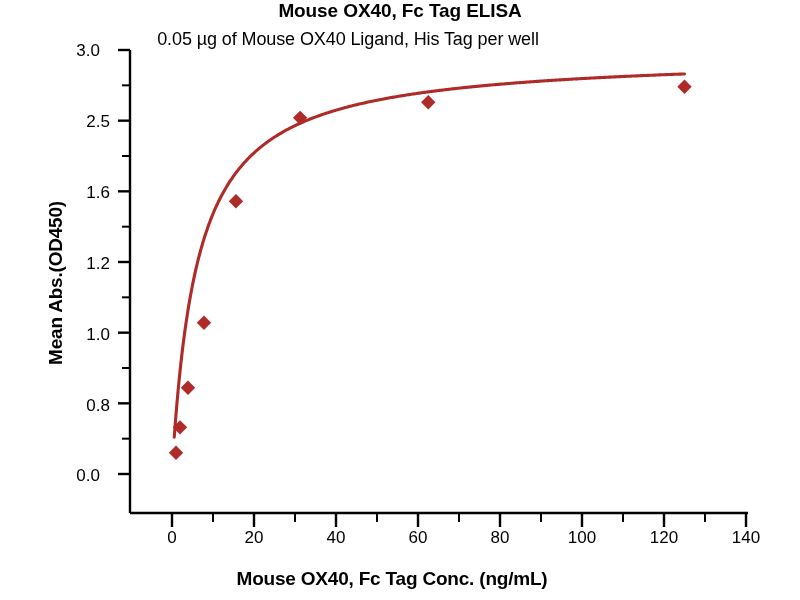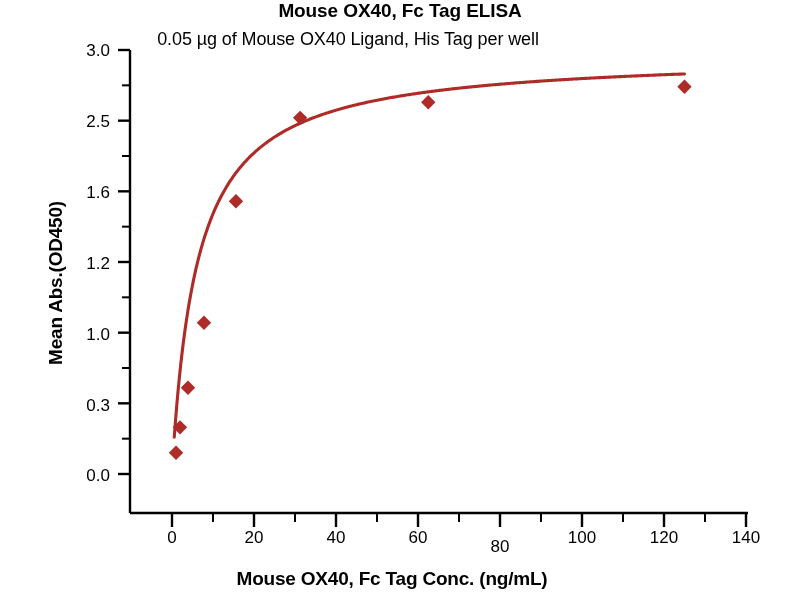--- a/index.html
+++ b/index.html
@@ -88,33 +88,33 @@
 <body>
 
 <div id="figure">
 
   <div class="title">Mouse OX40, Fc Tag ELISA</div>
   <div class="subtitle">0.05 µg of Mouse OX40 Ligand, His Tag per well</div>
 
   <div class="ylabel">Mean Abs.(OD450)</div>
   <div class="xlabel">Mouse OX40, Fc Tag Conc. (ng/mL)</div>
 
-  <div class="tick-label ytick-label" style="left:62px; top:41px;">3.0</div>
+  <div class="tick-label ytick-label" style="left:52px; top:41px;">3.0</div>
   <div class="tick-label ytick-label" style="left:62px; top:112px;">2.5</div>
   <div class="tick-label ytick-label" style="left:62px; top:183px;">1.6</div>
   <div class="tick-label ytick-label" style="left:62px; top:254px;">1.2</div>
   <div class="tick-label ytick-label" style="left:62px; top:325px;">1.0</div>
-  <div class="tick-label ytick-label" style="left:62px; top:396px;">0.3</div>
-  <div class="tick-label ytick-label" style="left:62px; top:466px;">0.0</div>
+  <div class="tick-label ytick-label" style="left:62px; top:396px;">0.8</div>
+  <div class="tick-label ytick-label" style="left:52px; top:466px;">0.0</div>
 
   <div class="tick-label xtick-label" style="left:142px; top:528px;">0</div>
   <div class="tick-label xtick-label" style="left:224px; top:528px;">20</div>
   <div class="tick-label xtick-label" style="left:306px; top:528px;">40</div>
   <div class="tick-label xtick-label" style="left:388px; top:528px;">60</div>
-  <div class="tick-label xtick-label" style="left:470px; top:528px;margin-top:9px;">80</div>
+  <div class="tick-label xtick-label" style="left:470px; top:528px;">80</div>
   <div class="tick-label xtick-label" style="left:552px; top:528px;">100</div>
   <div class="tick-label xtick-label" style="left:634px; top:528px;">120</div>
   <div class="tick-label xtick-label" style="left:716px; top:528px;">140</div>
 
   <svg class="plot" width="800" height="600" viewBox="0 0 800 600">
 
     <line id="y-spine" x1="130" y1="50" x2="130" y2="513" stroke="#000" stroke-width="2.4"></line>
     <line id="x-spine" x1="130" y1="513" x2="748" y2="513" stroke="#000" stroke-width="2.4"></line>
     <g id="y-ticks">
         <line x1="118" y1="474" x2="130" y2="474" stroke="#000" stroke-width="2.4"></line>

